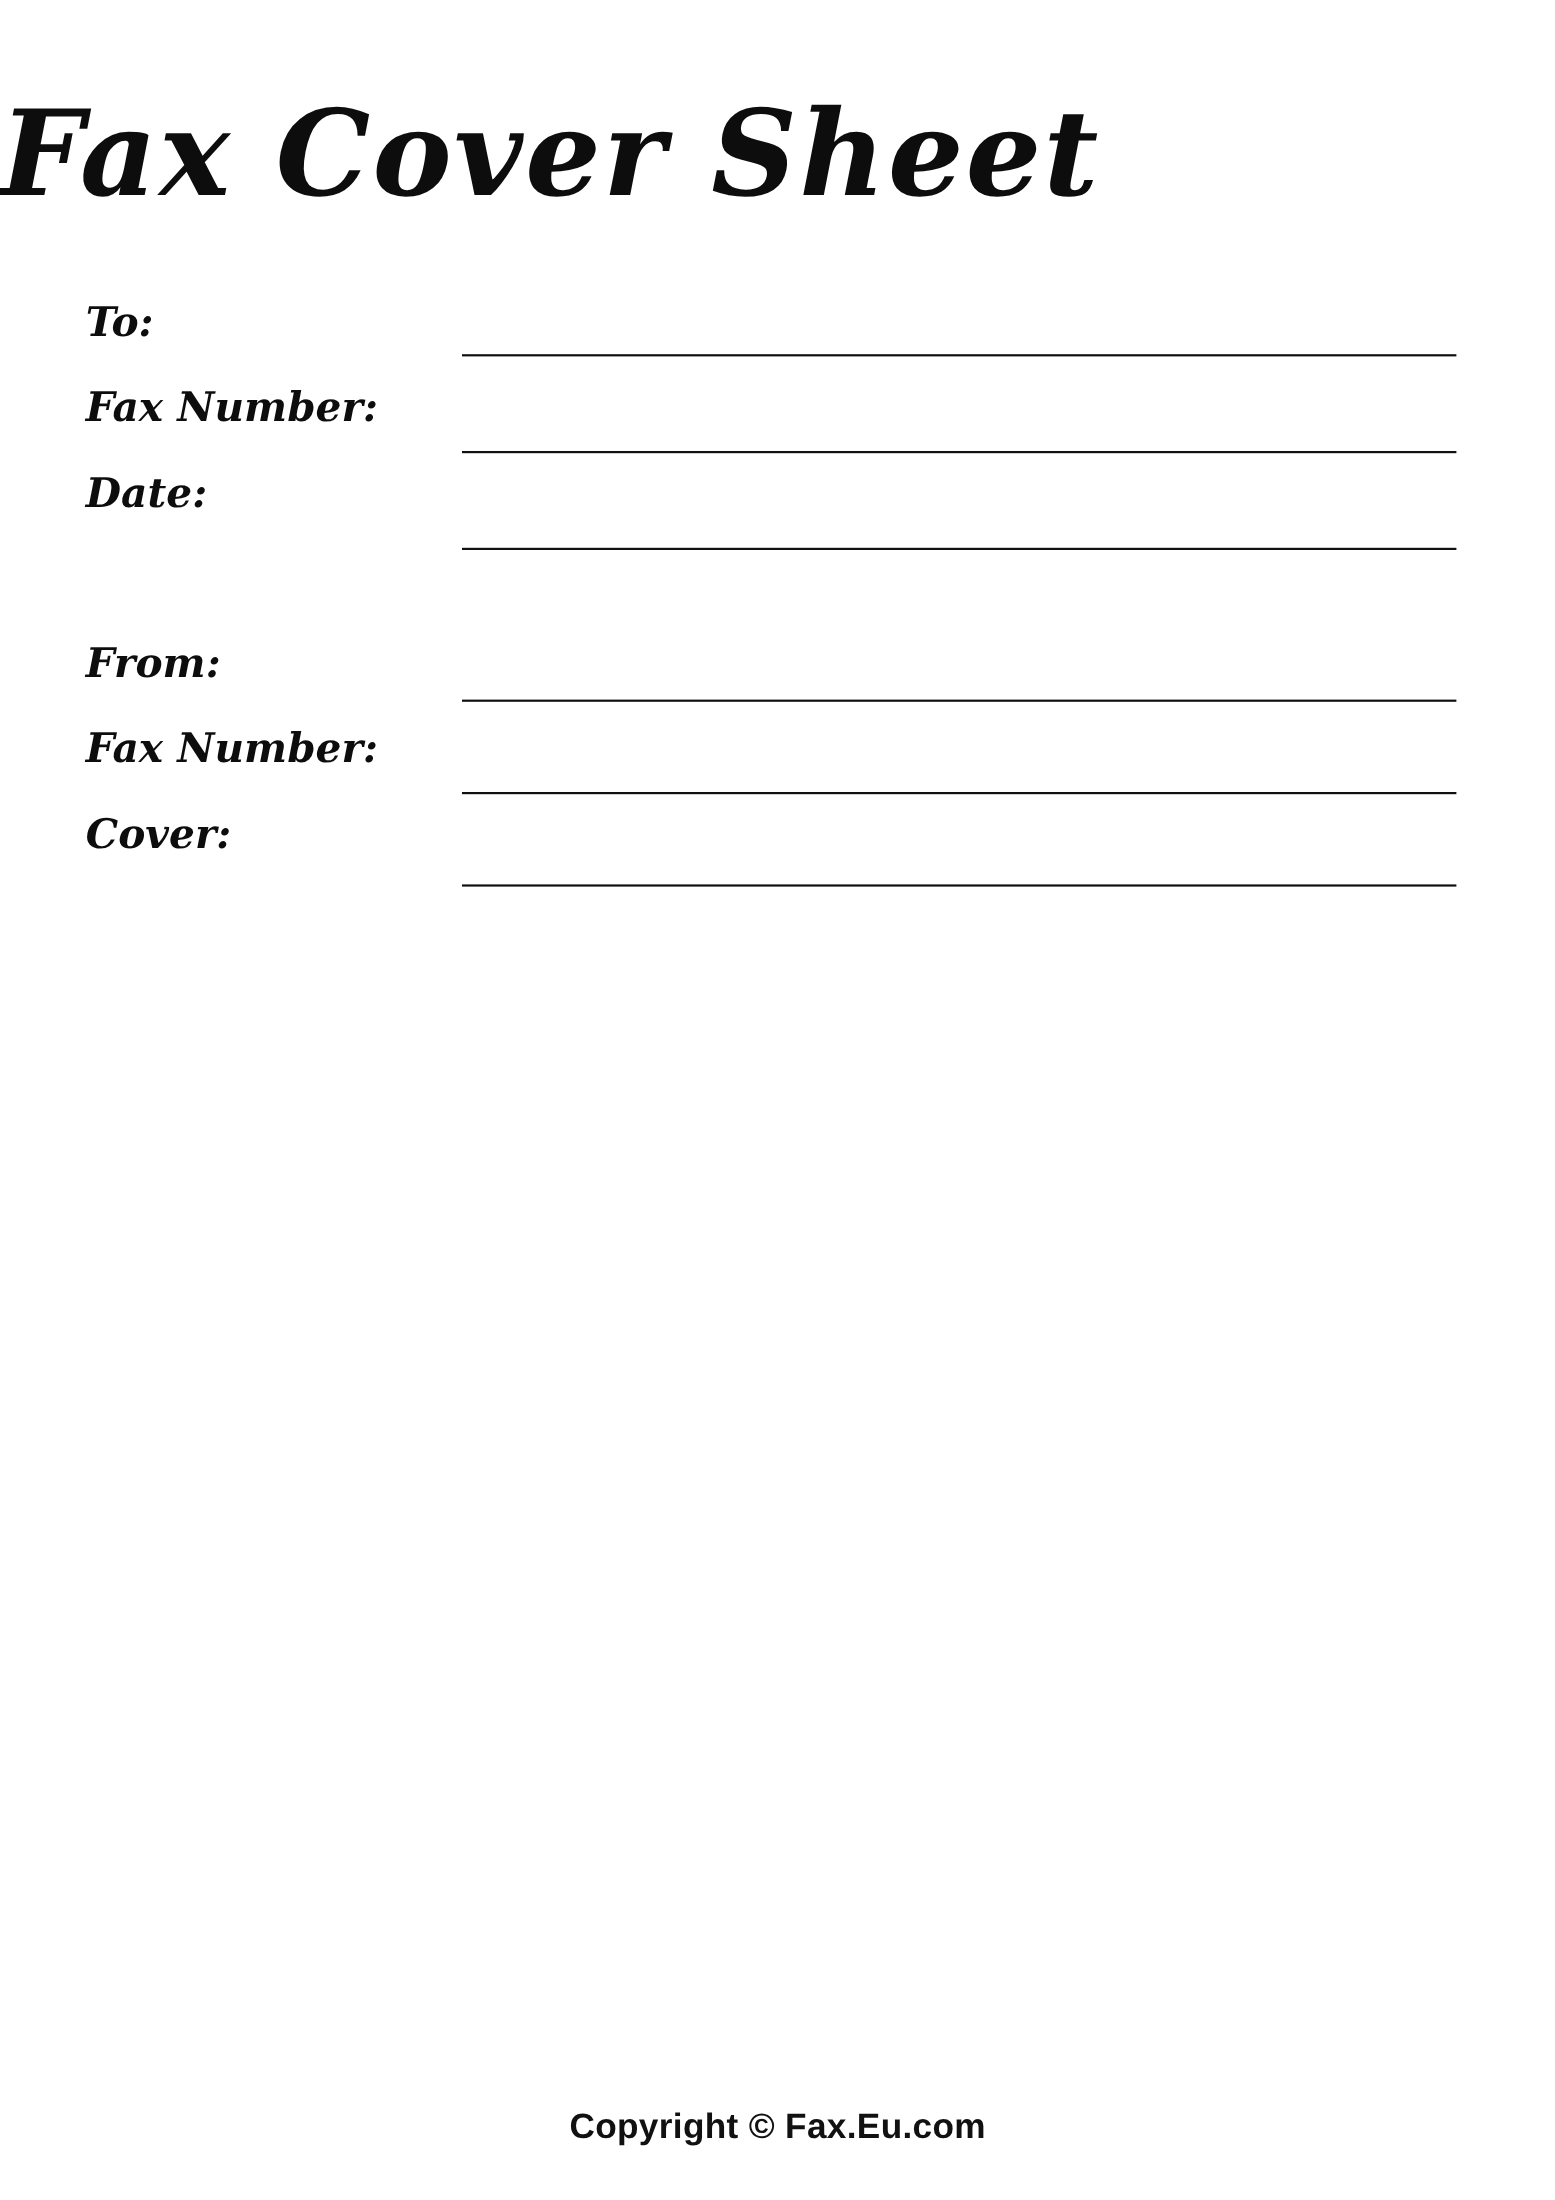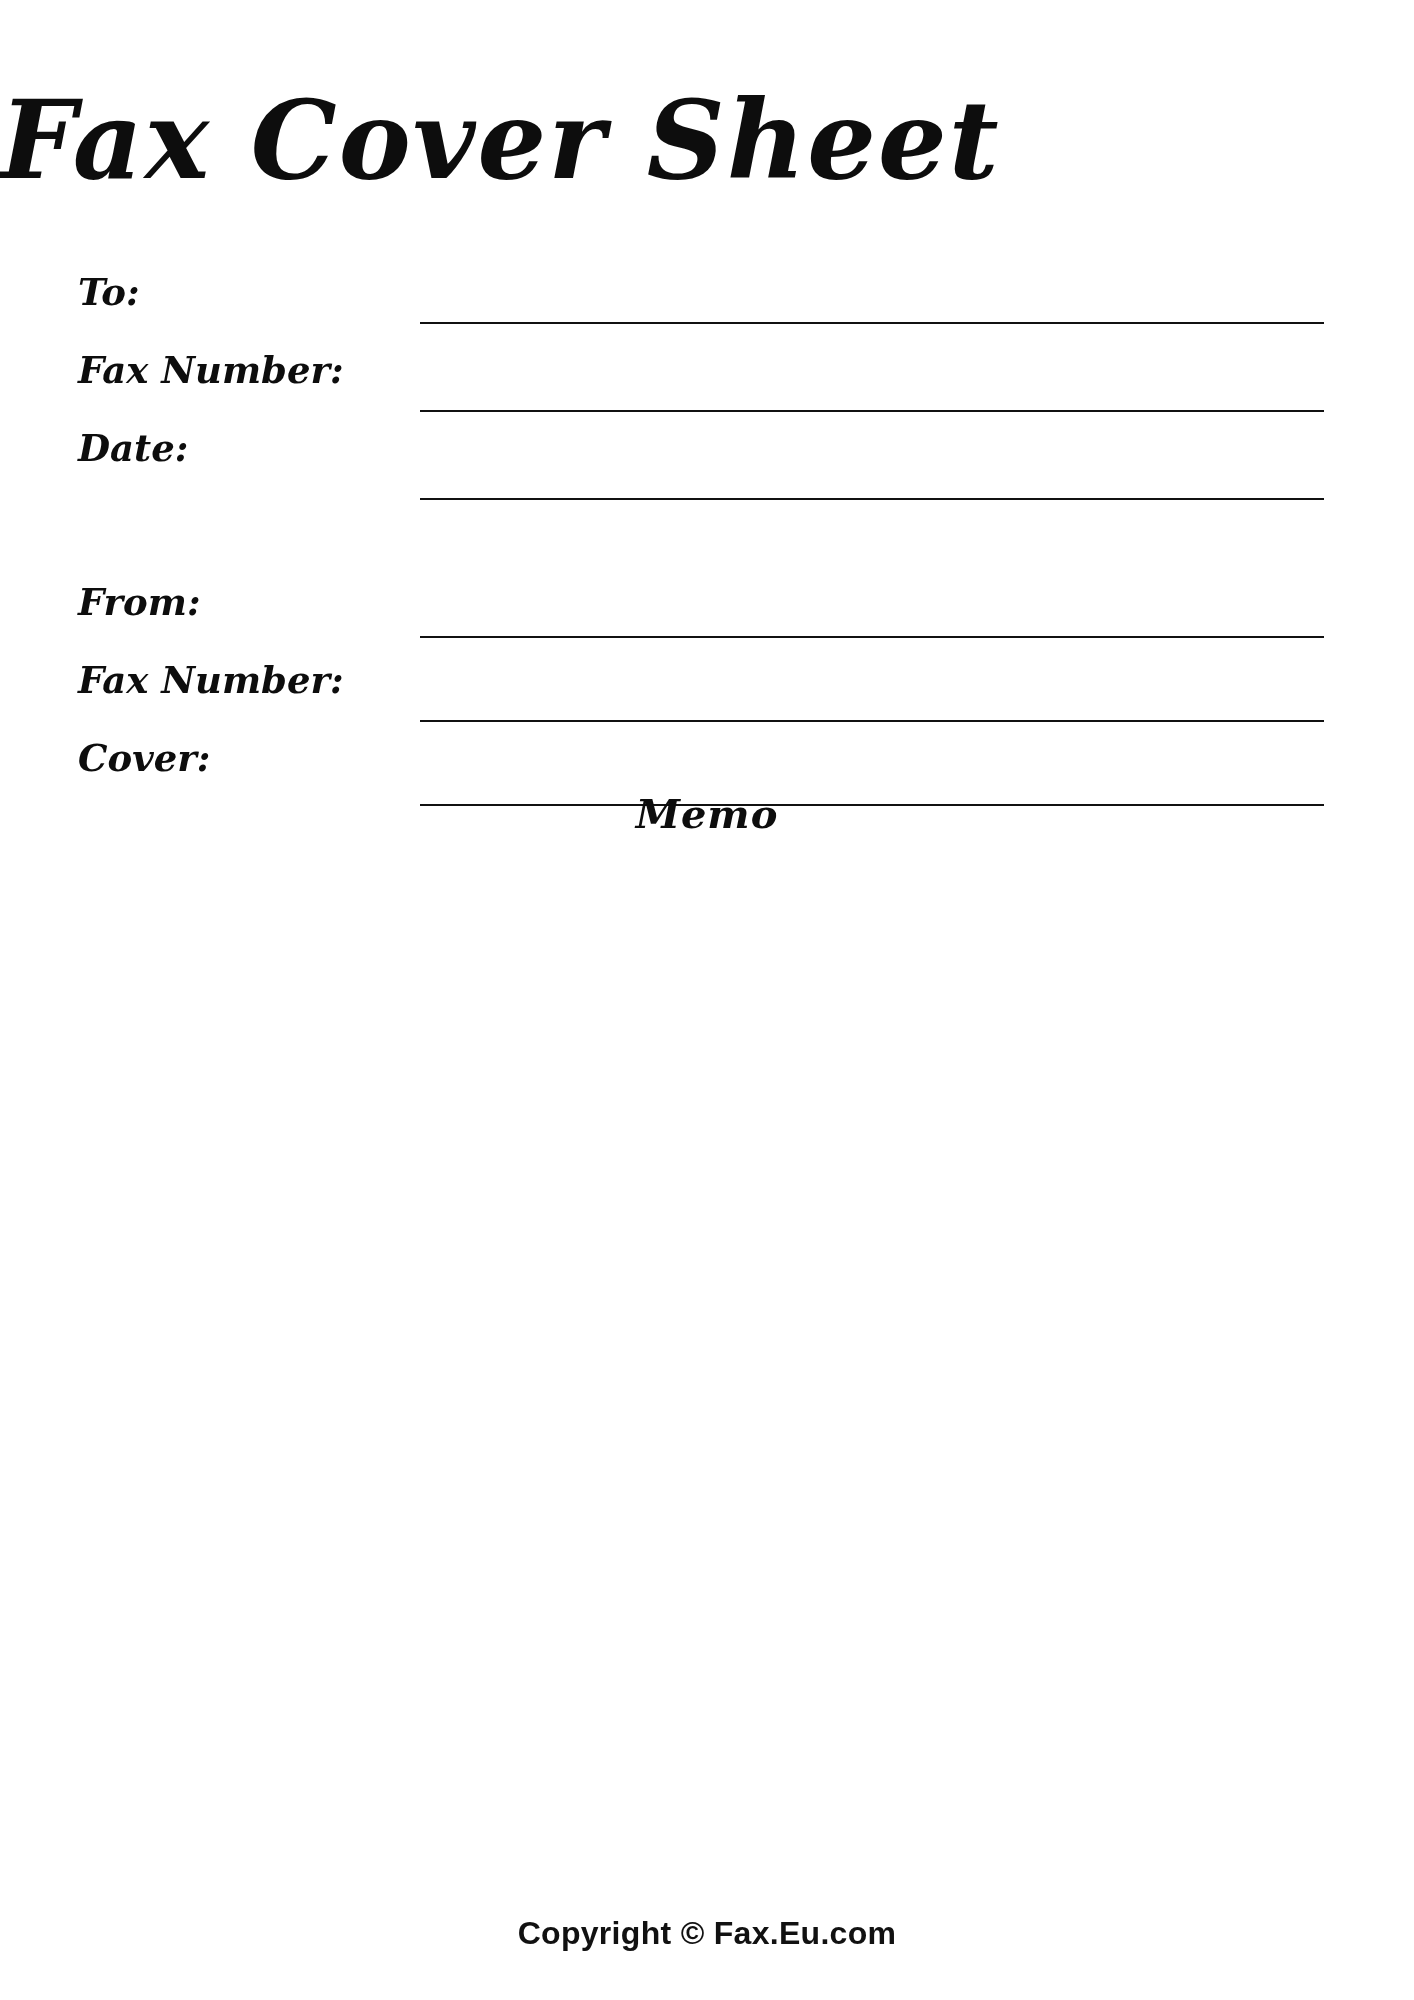--- a/index.html
+++ b/index.html
@@ -158,19 +158,18 @@
       <div class="field-line"></div>
     </div>
 
     <div class="field-row row-pages">
       <span class="field-label">Cover:</span>
       <div class="field-line"></div>
     </div>
 
   </div>
 
-  <div class="memo">Memo</div>
 
   <div class="memo-area"></div>
 
   <div class="footer">Copyright © Fax.Eu.com</div>
 
 </div>
 
 </body></html>

